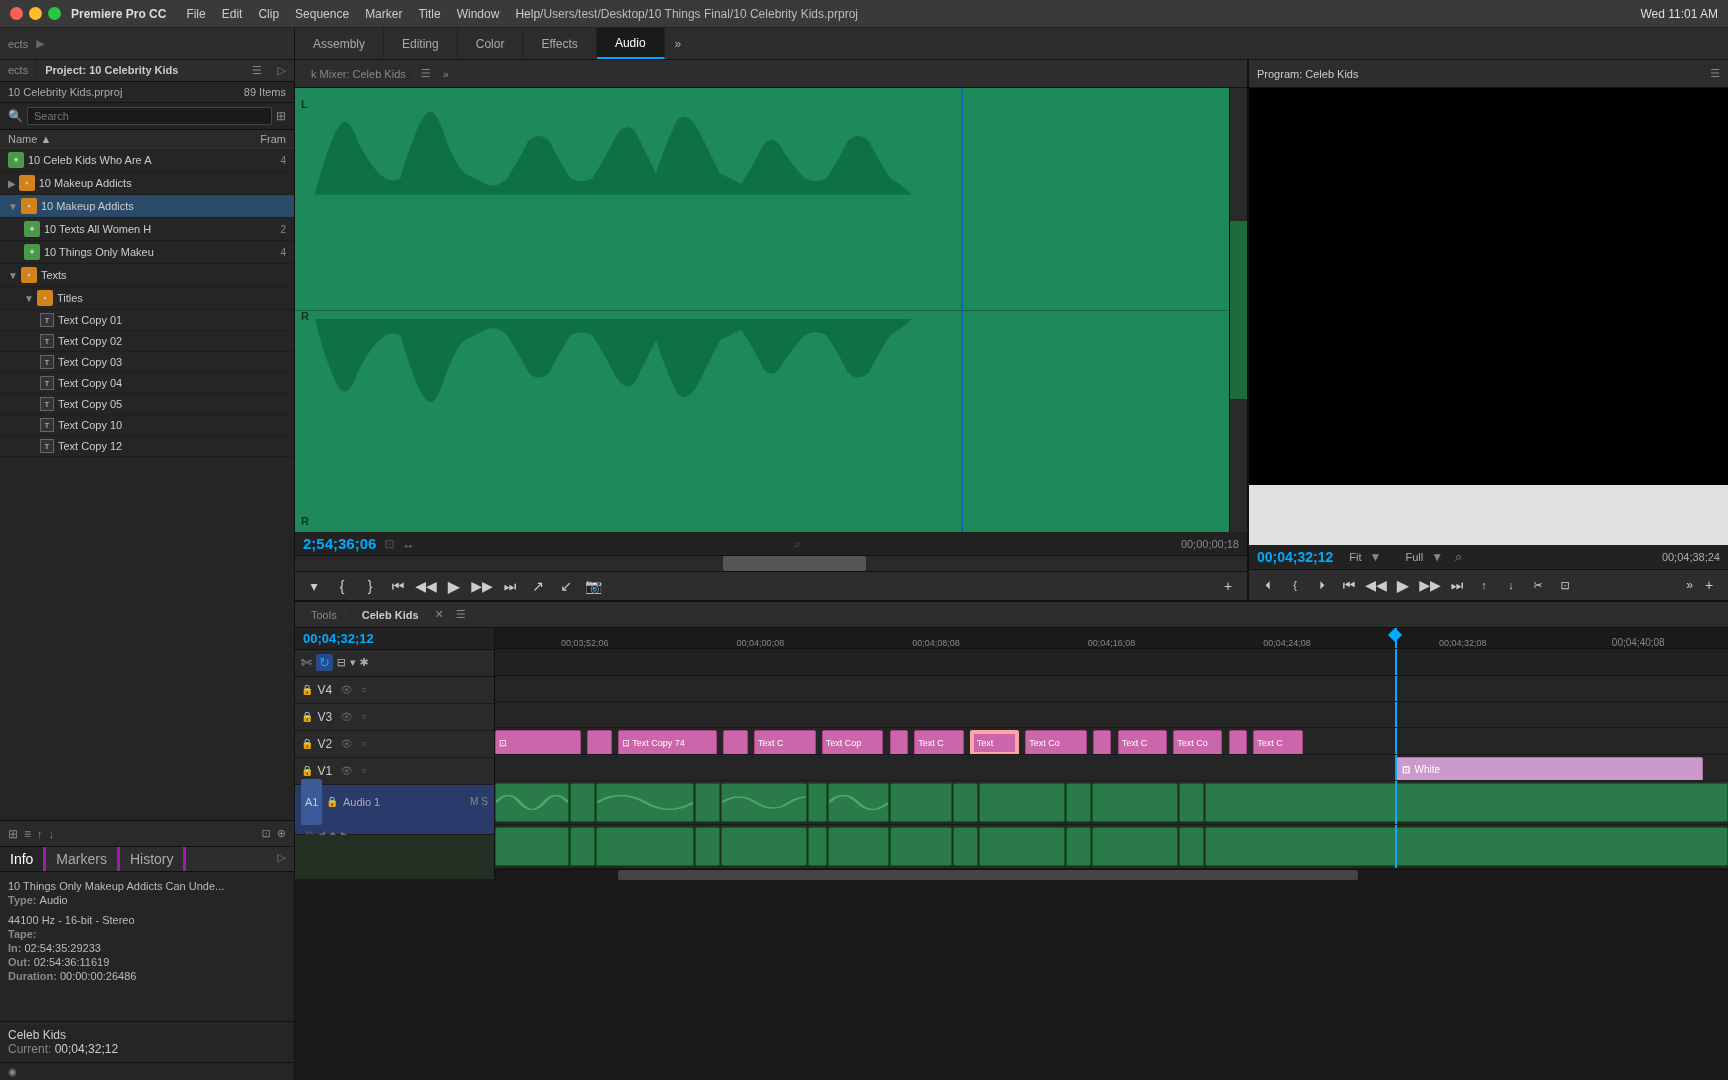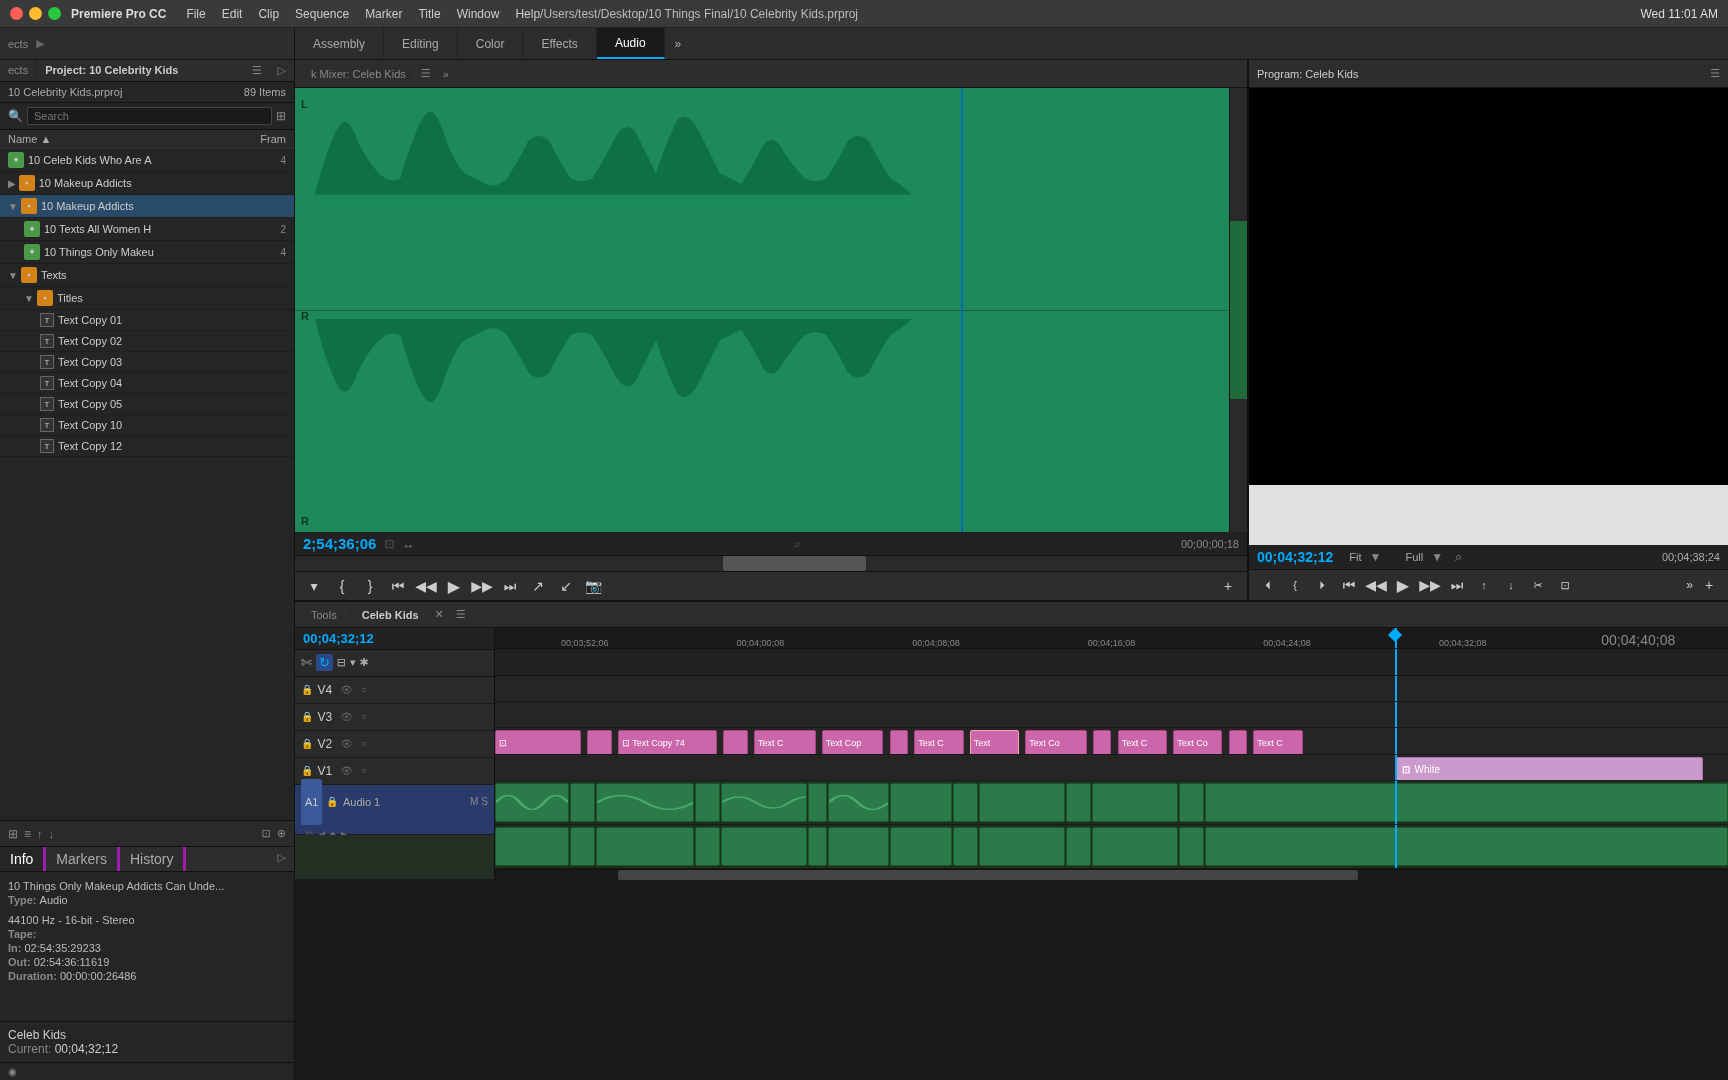--- a/index.html
+++ b/index.html
@@ -701,21 +701,21 @@
 
             <div style="position:absolute;top:2px;left:calc(73% - 5px);width:10px;height:10px;background:#00aaff;transform:rotate(45deg);"></div>
 
             <div style="display:flex;height:100%;align-items:flex-end;padding:0 2px;width:100%;">
               <span style="flex:1;text-align:center;font-size:9px;color:#888;">00;03;52;06</span>
               <span style="flex:1;text-align:center;font-size:9px;color:#888;">00;04;00;08</span>
               <span style="flex:1;text-align:center;font-size:9px;color:#888;">00;04;08;08</span>
               <span style="flex:1;text-align:center;font-size:9px;color:#888;">00;04;16;08</span>
               <span style="flex:1;text-align:center;font-size:9px;color:#888;">00;04;24;08</span>
               <span style="flex:1;text-align:center;font-size:9px;color:#888;">00;04;32;08</span>
-              <span style="flex:1;text-align:center;font-size:14px;color:#888;">00;04;40;08</span>
+              <span style="flex:1;text-align:center;font-size:10px;color:#888;">00;04;40;08</span>
             </div>
 
             <div style="position:absolute;top:20px;left:0;right:0;height:2px;background:#cc2222;"></div>
           </div>
 
           <div style="height:30px;background:#222;border-bottom:1px solid #111;position:relative;">
 
             <div style="position:absolute;top:0;left:73%;width:2px;height:100%;background:#00aaff;"></div>
           </div>
 
@@ -741,21 +741,21 @@
             <div style="position:absolute;left:21%;width:5%;top:2px;height:26px;background:#cc66aa;border:1px solid #aa4488;border-radius:2px;display:flex;align-items:center;padding:0 3px;overflow:hidden;">
               <span style="font-size:9px;color:#fff;white-space:nowrap;">Text C</span>
             </div>
             <div style="position:absolute;left:26.5%;width:5%;top:2px;height:26px;background:#cc66aa;border:1px solid #aa4488;border-radius:2px;display:flex;align-items:center;padding:0 3px;overflow:hidden;">
               <span style="font-size:9px;color:#fff;white-space:nowrap;">Text Cop</span>
             </div>
             <div style="position:absolute;left:32%;width:1.5%;top:2px;height:26px;background:#cc66aa;border:1px solid #aa4488;border-radius:2px;"></div>
             <div style="position:absolute;left:34%;width:4%;top:2px;height:26px;background:#cc66aa;border:1px solid #aa4488;border-radius:2px;display:flex;align-items:center;padding:0 3px;overflow:hidden;">
               <span style="font-size:9px;color:#fff;white-space:nowrap;">Text C</span>
             </div>
-            <div style="position:absolute;left:38.5%;width:4%;top:2px;height:26px;background:#cc66aa;border:1px solid #fca5a5;border-radius:2px;display:flex;align-items:center;padding:0 3px;overflow:hidden;">
+            <div style="position:absolute;left:38.5%;width:4%;top:2px;height:26px;background:#cc66aa;border:4px solid #fca5a5;border-radius:2px;display:flex;align-items:center;padding:0 3px;overflow:hidden;">
               <span style="font-size:9px;color:#fff;white-space:nowrap;">Text</span>
             </div>
             <div style="position:absolute;left:43%;width:5%;top:2px;height:26px;background:#cc66aa;border:1px solid #aa4488;border-radius:2px;display:flex;align-items:center;padding:0 3px;overflow:hidden;">
               <span style="font-size:9px;color:#fff;white-space:nowrap;">Text Co</span>
             </div>
             <div style="position:absolute;left:48.5%;width:1.5%;top:2px;height:26px;background:#cc66aa;border:1px solid #aa4488;border-radius:2px;"></div>
             <div style="position:absolute;left:50.5%;width:4%;top:2px;height:26px;background:#cc66aa;border:1px solid #aa4488;border-radius:2px;display:flex;align-items:center;padding:0 3px;overflow:hidden;">
               <span style="font-size:9px;color:#fff;white-space:nowrap;">Text C</span>
             </div>
             <div style="position:absolute;left:55%;width:4%;top:2px;height:26px;background:#cc66aa;border:1px solid #aa4488;border-radius:2px;display:flex;align-items:center;padding:0 3px;overflow:hidden;">

